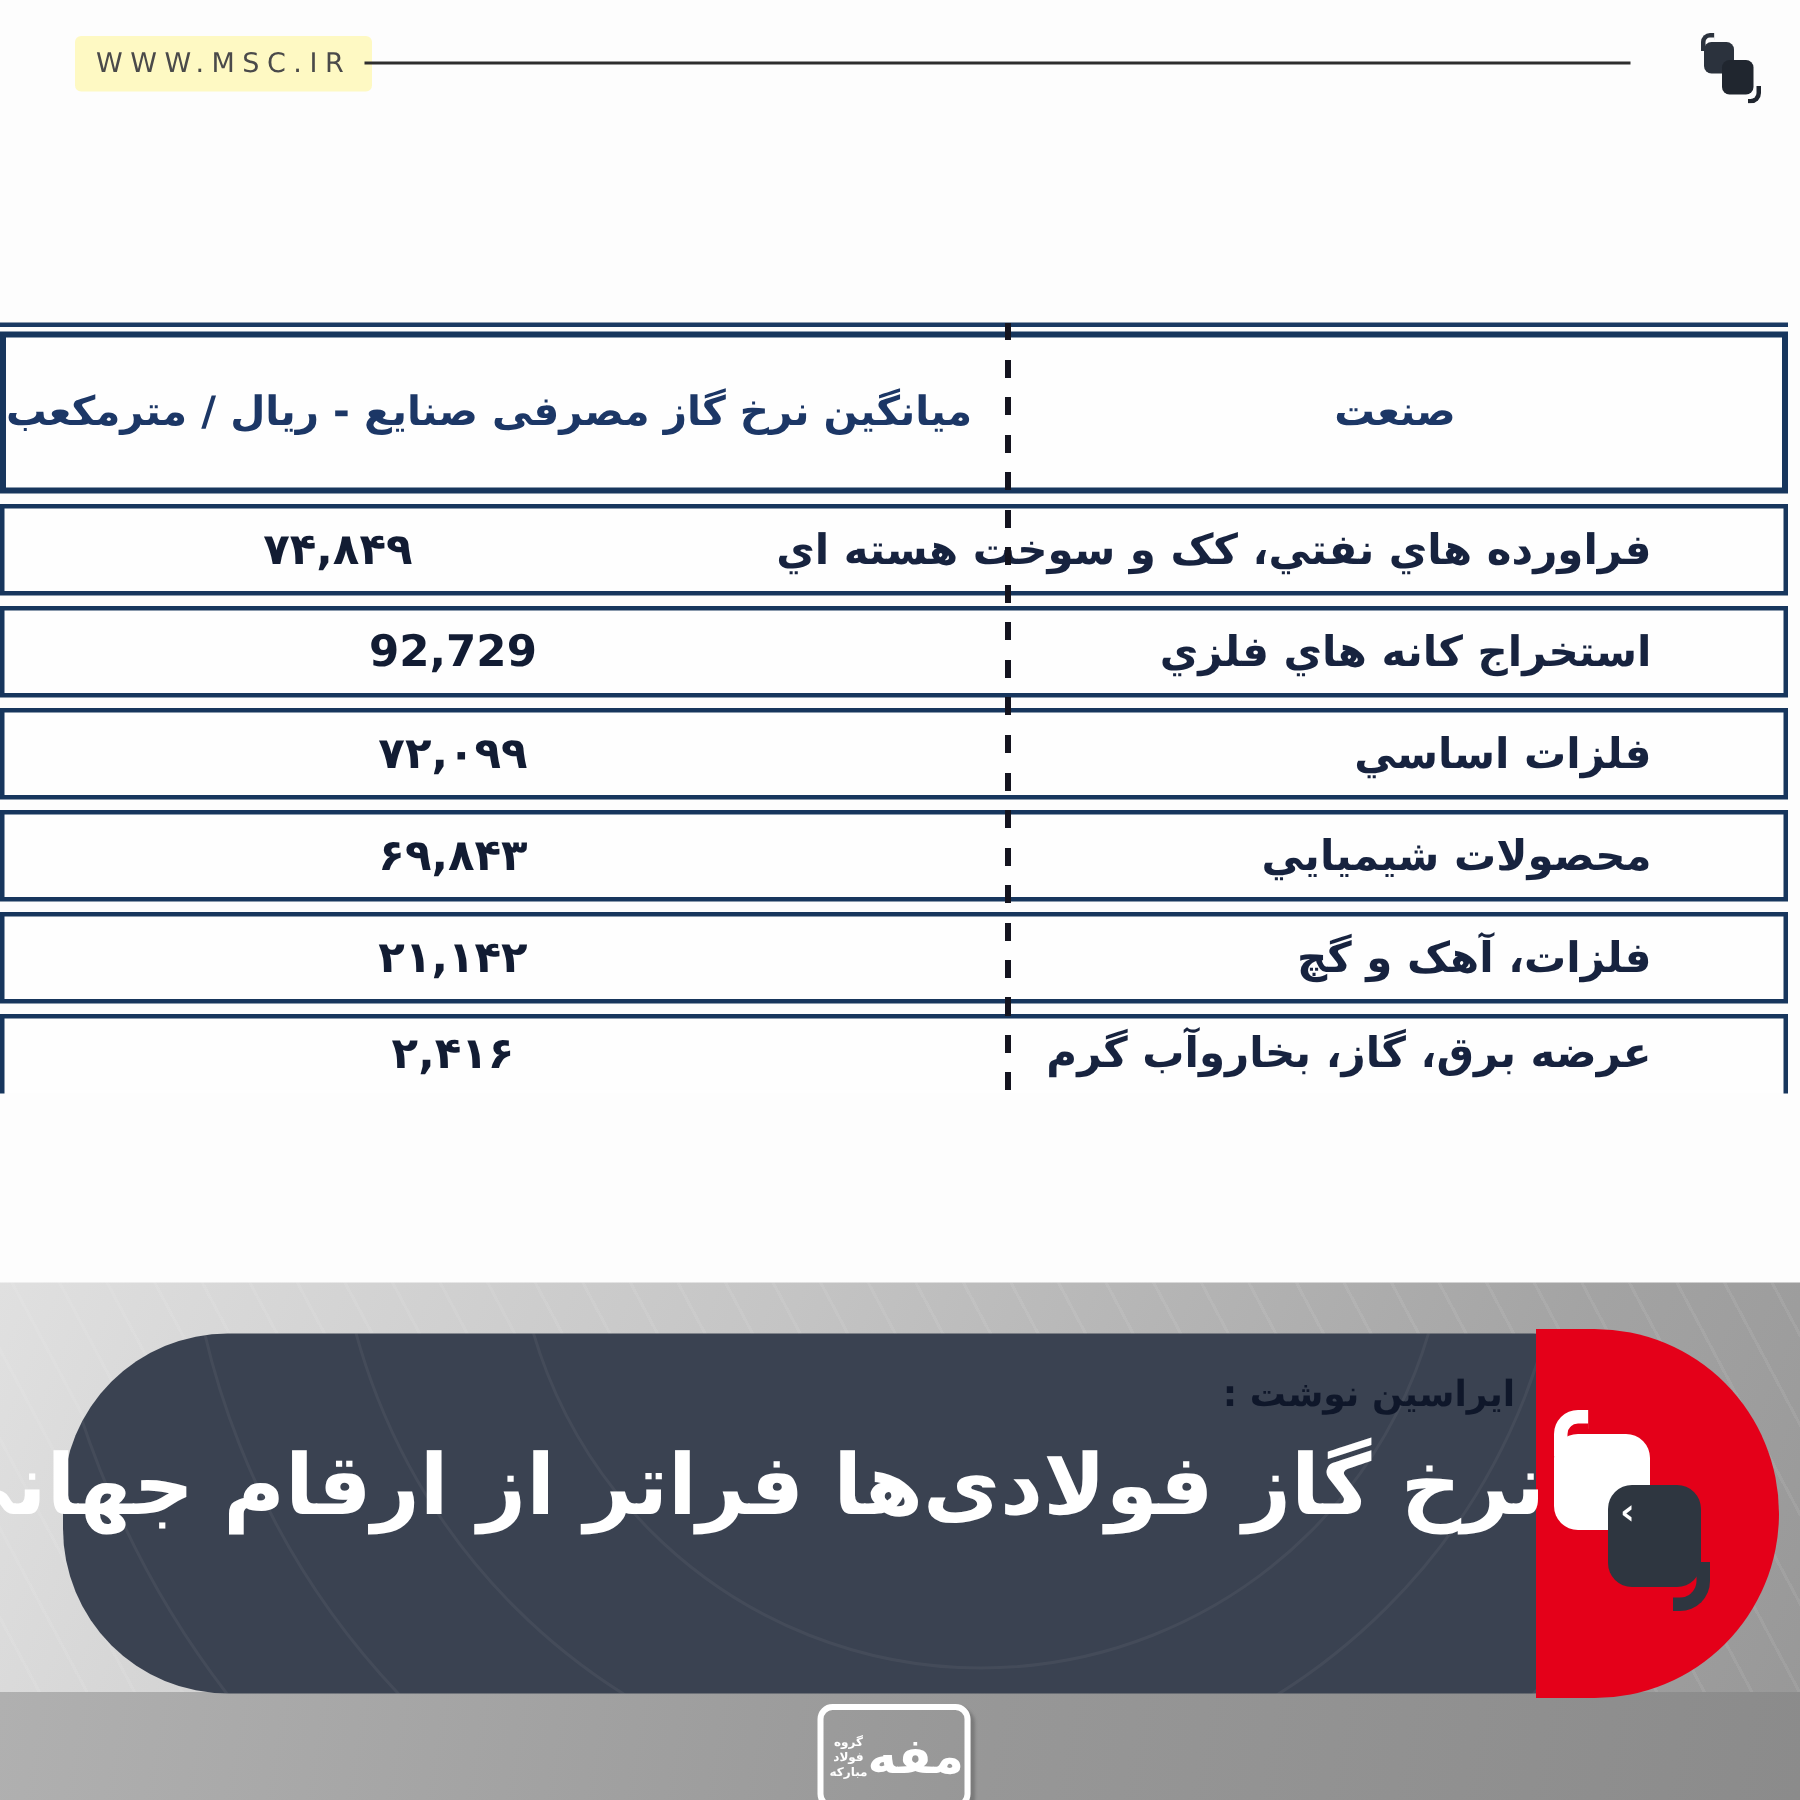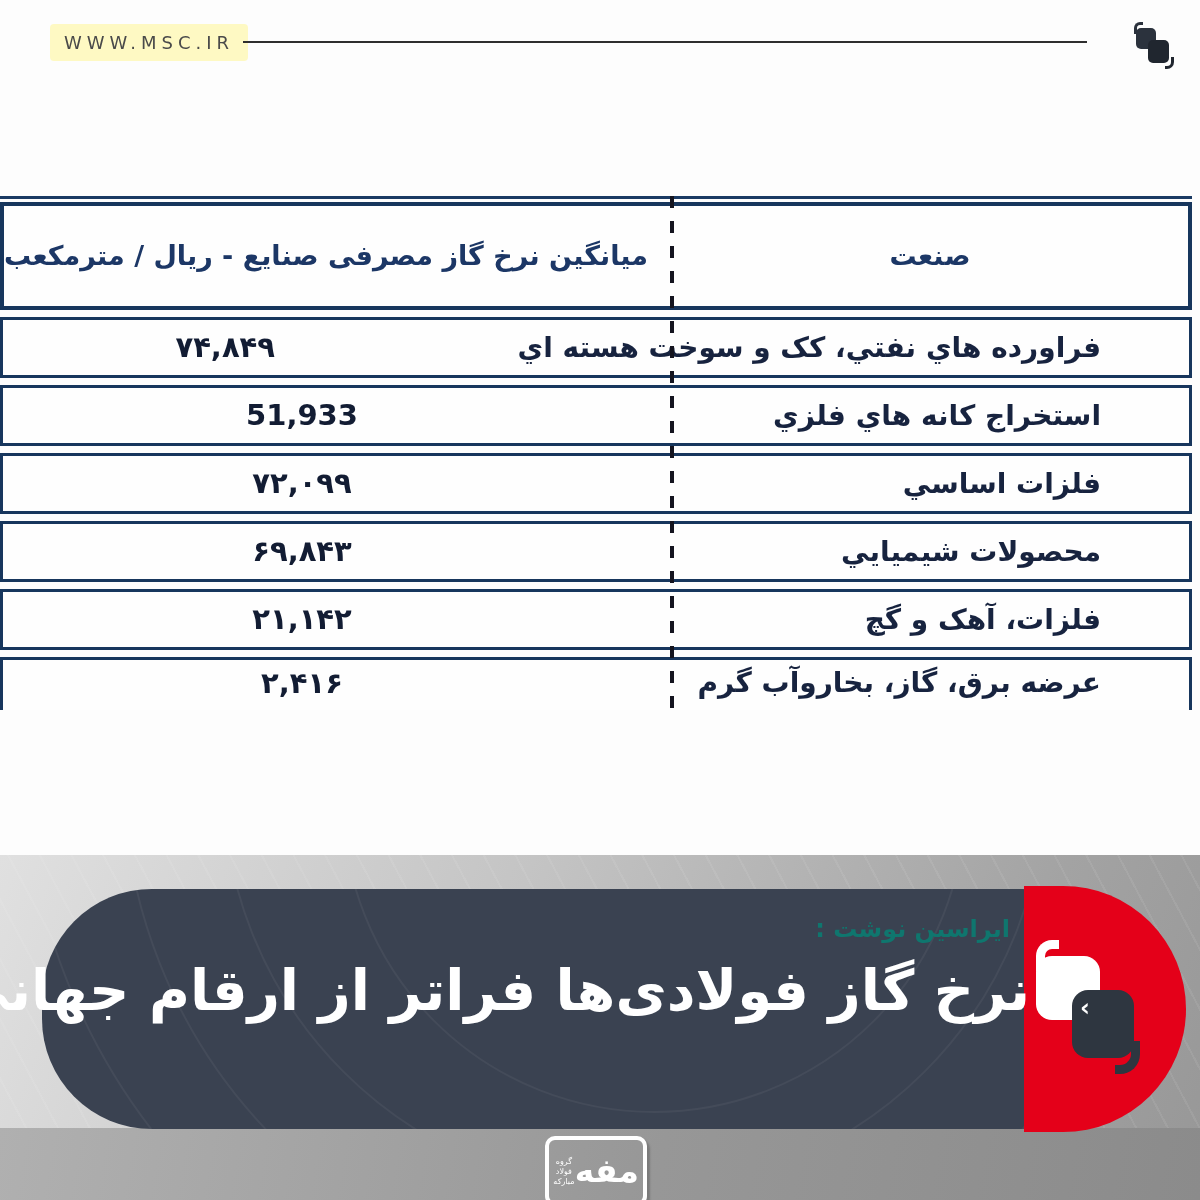--- a/index.html
+++ b/index.html
@@ -12,21 +12,21 @@
   .header-line{position:absolute;left:243px;top:41px;width:844px;height:2px;background:#2e2e2e;}
   .mini-logo{position:absolute;left:1134px;top:24px;width:44px;height:48px;}
   .mini-logo .sq1{position:absolute;left:2px;top:4px;width:20px;height:21px;background:#2b323d;border-radius:5px;}
   .mini-logo .sq1::before{content:"";position:absolute;left:-2px;top:-6px;width:6px;height:9px;
     border:3px solid #2b323d;border-right:none;border-bottom:none;border-top-left-radius:6px;}
   .mini-logo .sq2{position:absolute;left:14px;top:16px;width:21px;height:23px;background:#20262f;border-radius:5px;}
   .mini-logo .sq2::after{content:"";position:absolute;right:-5px;bottom:-6px;width:6px;height:9px;
     border:3px solid #20262f;border-left:none;border-top:none;border-bottom-right-radius:7px;}
 
   
-  .tbl{position:absolute;left:0;top:196px;width:1192px;}
+  .tbl{position:absolute;left:0;top:215px;width:1192px;}
   .tbl-hairline{position:absolute;left:0;top:0;width:100%;height:3px;background:#1a3a63;}
   .trow{display:flex;background:#fefefe;border:3px solid #17365d;margin-top:7px;box-sizing:border-box;}
   .trow.thead{border-width:4px;margin-top:6px;}
   .thead .cell{height:100px;line-height:100px;font-size:27px;font-weight:bold;color:#1c3766;}
   .cell{box-sizing:border-box;white-space:nowrap;}
   .cell-val{width:668px;text-align:center;padding-right:70px;}
   .thead .cell-val{padding-right:90px;}
   .cell-ind{flex:1;text-align:right;padding-right:88px;direction:rtl;}
   .thead .cell-ind{text-align:center;padding-right:0;}
   .trow.tdata .cell{height:55px;line-height:55px;}
@@ -48,40 +48,40 @@
   
   .dark-pill{position:absolute;left:42px;top:889px;width:1090px;height:240px;background:#3a4251;
     border-radius:110px;overflow:hidden;}
   .swirl{position:absolute;border:2px solid rgba(255,255,255,0.05);border-radius:50%;}
   .sw1{width:820px;height:820px;left:180px;top:-520px;}
   .sw2{width:1040px;height:1040px;left:80px;top:-640px;}
   .sw3{width:620px;height:620px;left:300px;top:-400px;}
   .sw4{width:1240px;height:1240px;left:-20px;top:-760px;}
   .red-shape{position:absolute;left:1024px;top:886px;width:162px;height:246px;background:#e40019;
     border-radius:0 123px 123px 0;}
-  .banner-label{position:absolute;top:915px;right:190px;font-size:24px;font-weight:bold;color:#0f766e;direction:rtl;}
+  .banner-label{position:absolute;top:915px;right:190px;font-size:24px;font-weight:bold;color:#0f172a;direction:rtl;}
   .banner-title{position:absolute;left:80px;top:958px;width:950px;text-align:center;direction:rtl;
     font-size:56px;font-weight:bold;color:#ffffff;white-space:nowrap;}
 
   
   .chat-logo{position:absolute;left:1030px;top:944px;width:120px;height:140px;}
   .bub-white{position:absolute;left:6px;top:12px;width:64px;height:64px;background:#ffffff;border-radius:16px;}
   .bub-white::before{content:"";position:absolute;left:0px;top:-16px;width:14px;height:22px;
     border:9px solid #ffffff;border-right:none;border-bottom:none;border-top-left-radius:16px;}
   .bub-dark{position:absolute;left:42px;top:46px;width:62px;height:68px;background:#2e3640;border-radius:16px;}
   .bub-dark::after{content:"";position:absolute;right:-6px;bottom:-16px;width:16px;height:24px;
     border:9px solid #2e3640;border-left:none;border-top:none;border-bottom-right-radius:20px;}
   .bub-dark .chev{position:absolute;left:8px;top:4px;color:#fff;font-size:24px;font-weight:bold;}
 
   
   .footer-logo{position:absolute;left:545px;top:1136px;width:102px;height:70px;border:4px solid #ffffff;
     border-radius:10px;box-shadow:3px 3px 2px rgba(70,70,70,0.35);display:flex;flex-direction:row;
     align-items:center;box-sizing:border-box;padding:2px 4px;}
   .fl-caption{width:26px;display:flex;flex-direction:column;gap:1px;}
-  .fl-caption span{font-size:8px;color:#ffffff;line-height:9px;text-align:center;direction:rtl;}
+  .fl-caption span{font-size:8px;color:#ffffff;line-height:9px;text-align:center;direction:rtl;font-weight:bold;}
   .fl-big{flex:1;text-align:center;font-size:33px;font-weight:bold;color:#ffffff;direction:rtl;line-height:58px;}
 </style>
 </head>
 <body>
 
 <div class="page">
 
   <div class="site-url">WWW.MSC.IR</div>
   <div class="header-line"></div>
   <div class="mini-logo">
@@ -95,21 +95,21 @@
     <div class="trow thead">
       <div class="cell cell-val">میانگین نرخ گاز مصرفی صنایع - ریال / مترمکعب</div>
       <div class="cell cell-ind">صنعت</div>
     </div>
 
     <div class="trow tdata">
       <div class="cell cell-val">۷۴,۸۴۹</div>
       <div class="cell cell-ind">فراورده هاي نفتي، کک و سوخت هسته اي</div>
     </div>
     <div class="trow tdata">
-      <div class="cell cell-val">51,933</div>
+      <div class="cell cell-val">92,729</div>
       <div class="cell cell-ind">استخراج کانه هاي فلزي</div>
     </div>
     <div class="trow tdata">
       <div class="cell cell-val">۷۲,۰۹۹</div>
       <div class="cell cell-ind">فلزات اساسي</div>
     </div>
     <div class="trow tdata">
       <div class="cell cell-val">۶۹,۸۴۳</div>
       <div class="cell cell-ind">محصولات شيميايي</div>
     </div>

